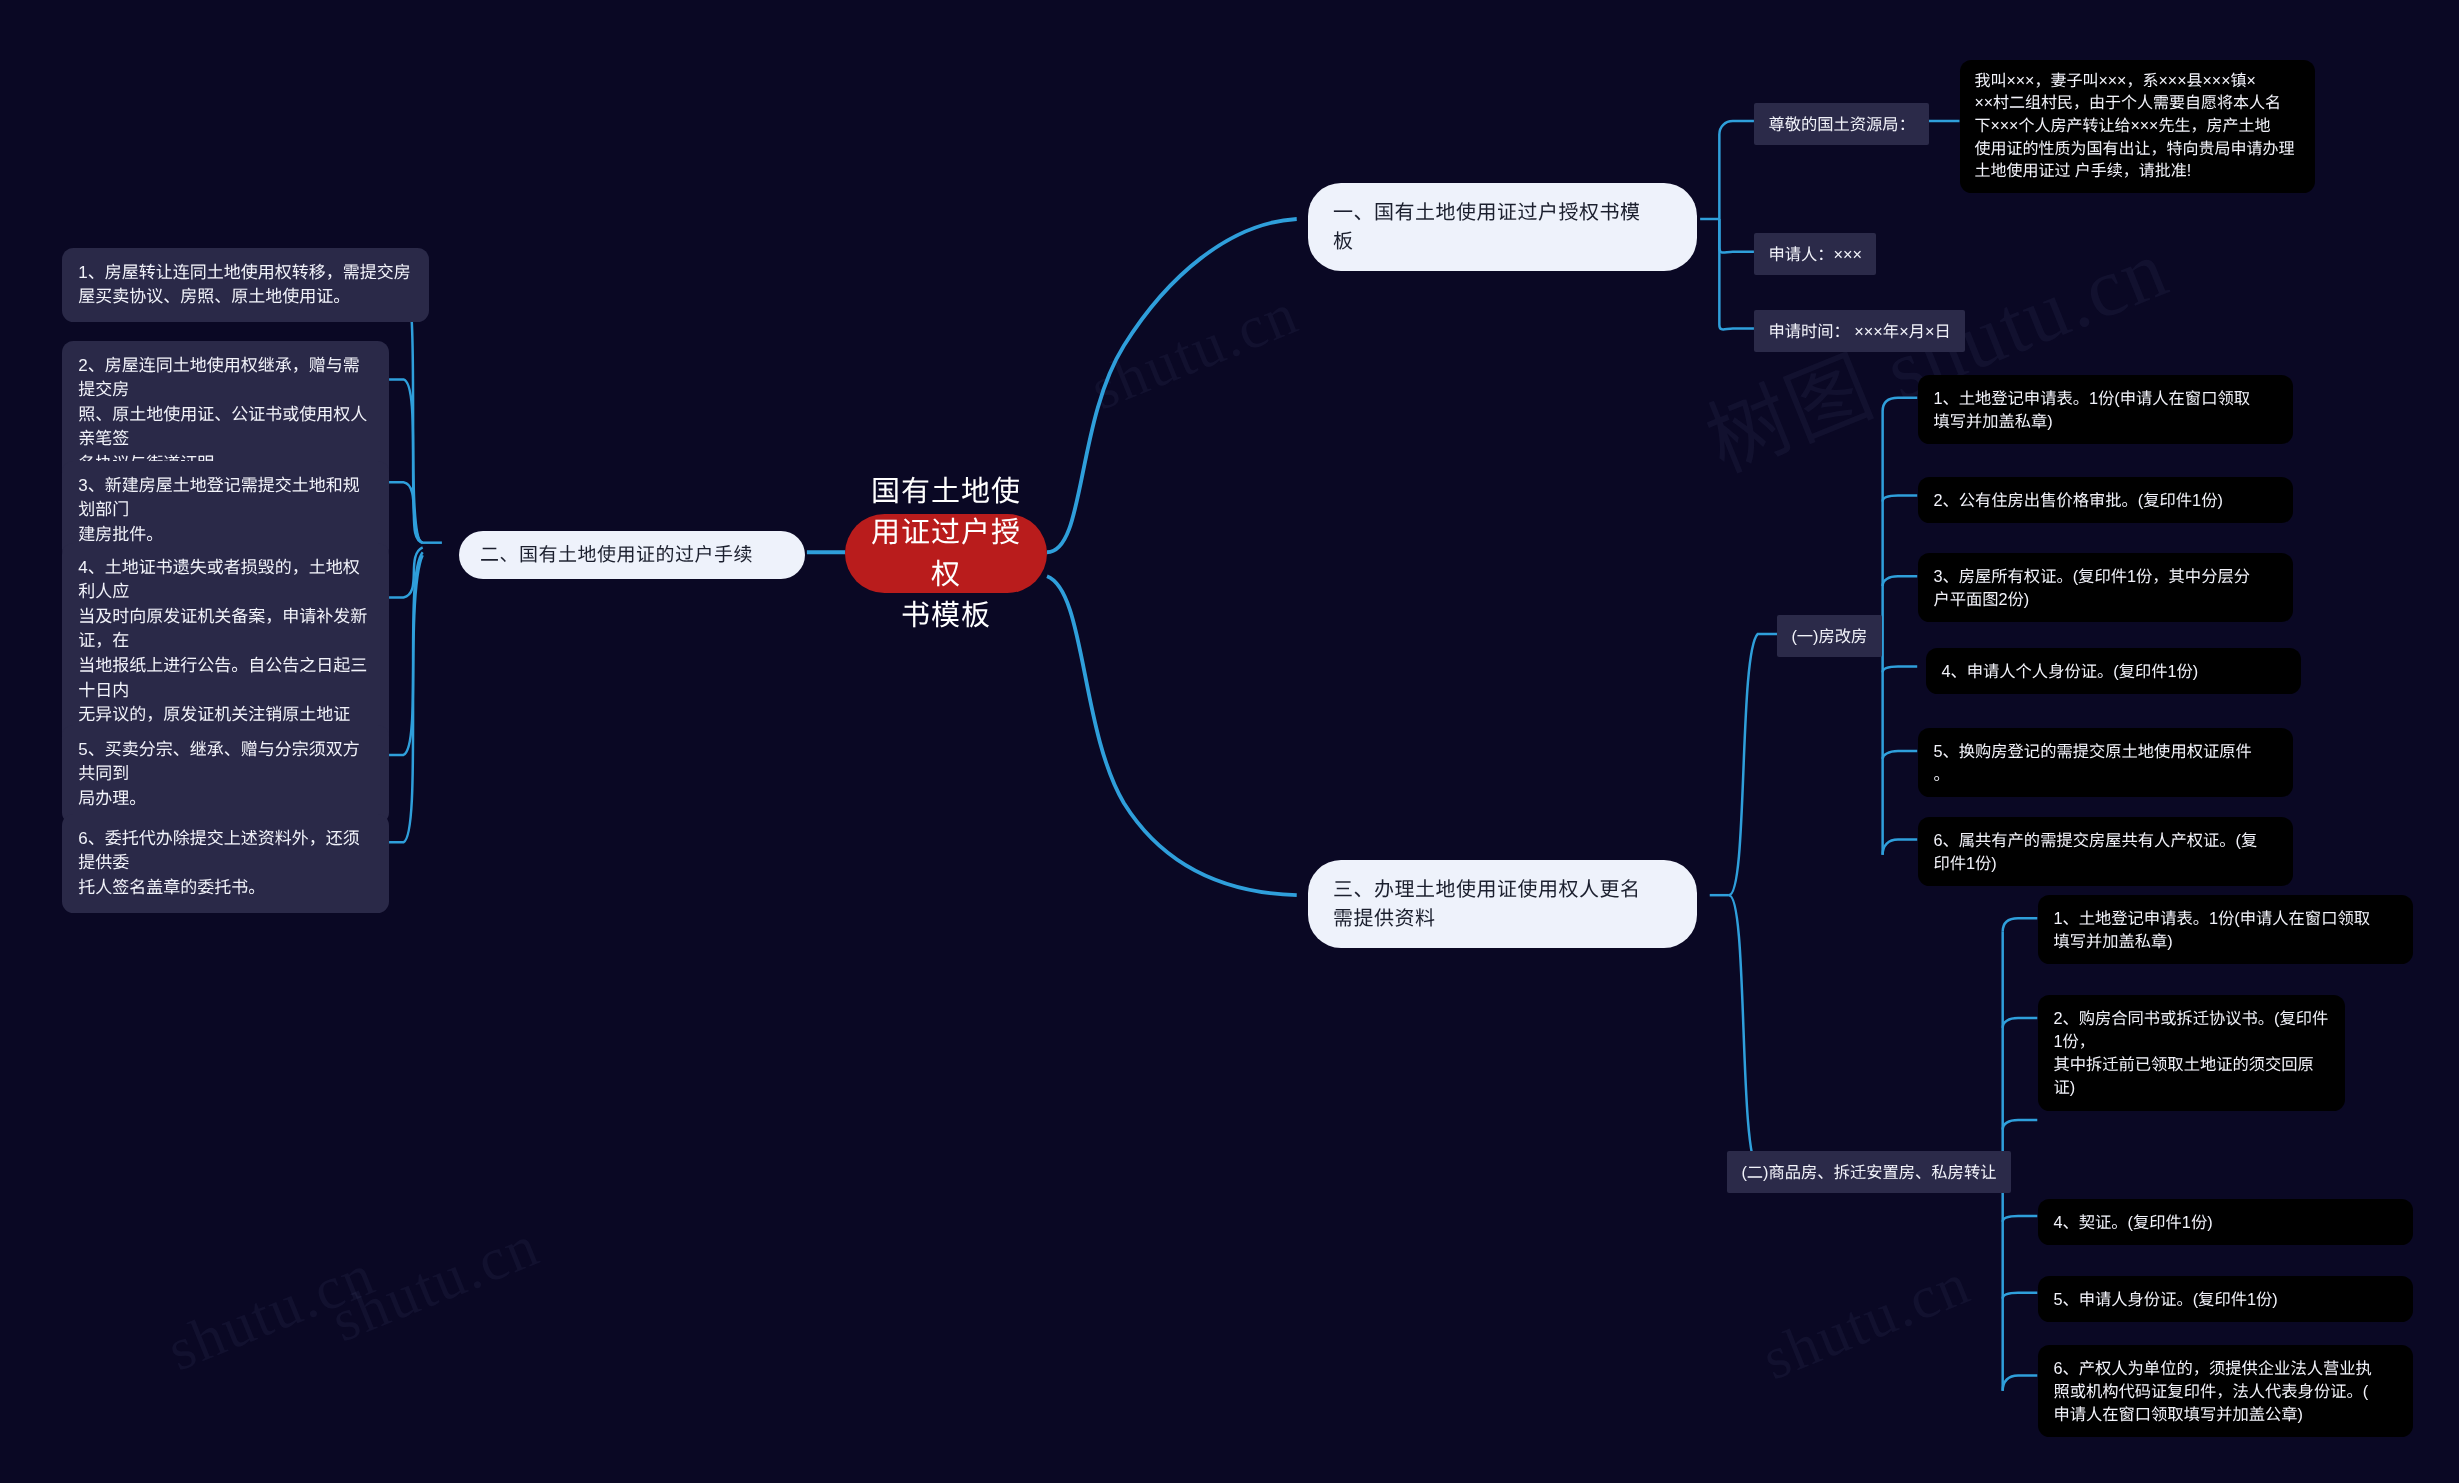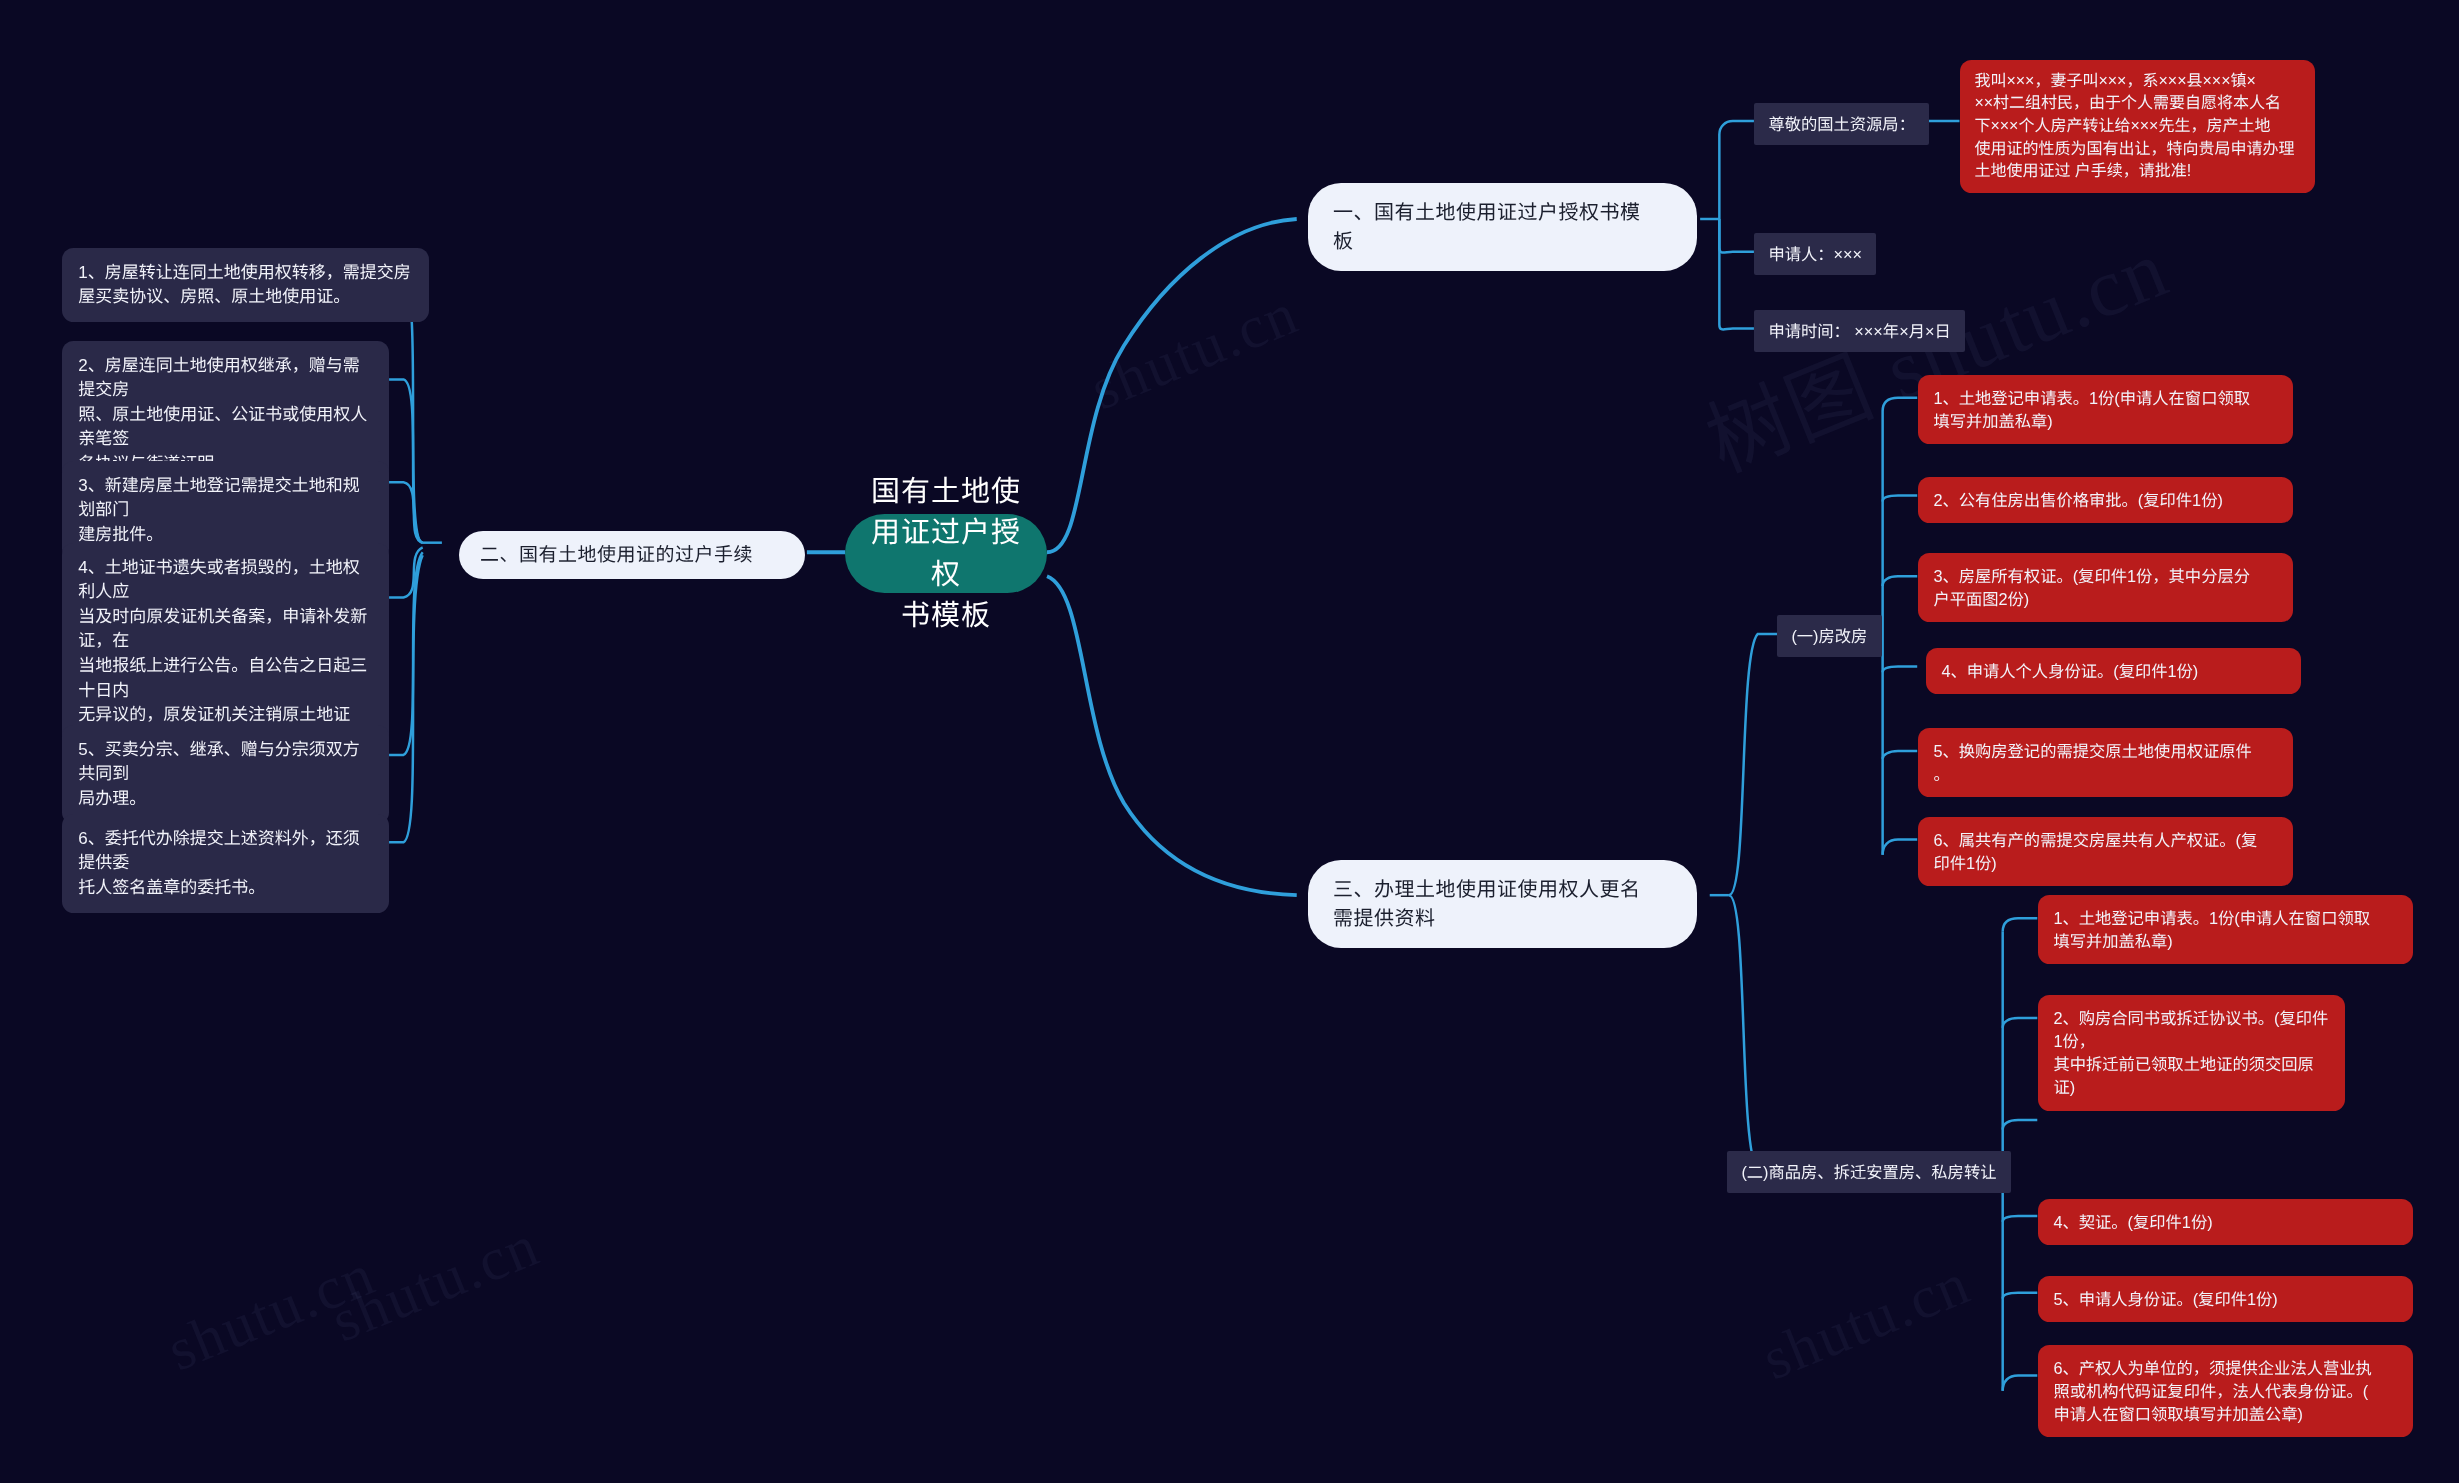--- a/index.html
+++ b/index.html
@@ -50,21 +50,21 @@
     position: absolute;
     display: flex;
     align-items: center;
     border-radius: 13.4px;
     line-height: 1.42;
     white-space: pre-wrap;
   }
 
   
   .node.root {
-    background: #0f766e;
+    background: #b91c1c;
     color: #ffffff;
     border-radius: 58px;
     font-size: 29px;
     justify-content: center;
     text-align: center;
     padding: 13.4px 25px;
     letter-spacing: 1px;
   }
 
   
@@ -72,21 +72,21 @@
     background: #eef2fb;
     color: #1b1f2e;
     border-radius: 33px;
     font-size: 20px;
     padding: 15.4px 25px;
     letter-spacing: 0.5px;
   }
 
   
   .node.l2 {
-    background: #b91c1c;
+    background: #000000;
     color: #f2f3fa;
     font-size: 16.3px;
     padding: 11.5px 15.4px;
     border-radius: 11.5px;
   }
   .node.l2.compact { font-size: 16px; padding: 9.6px 14.4px; }
 
   
   .node.l2.left {
     background: #2a2948;

